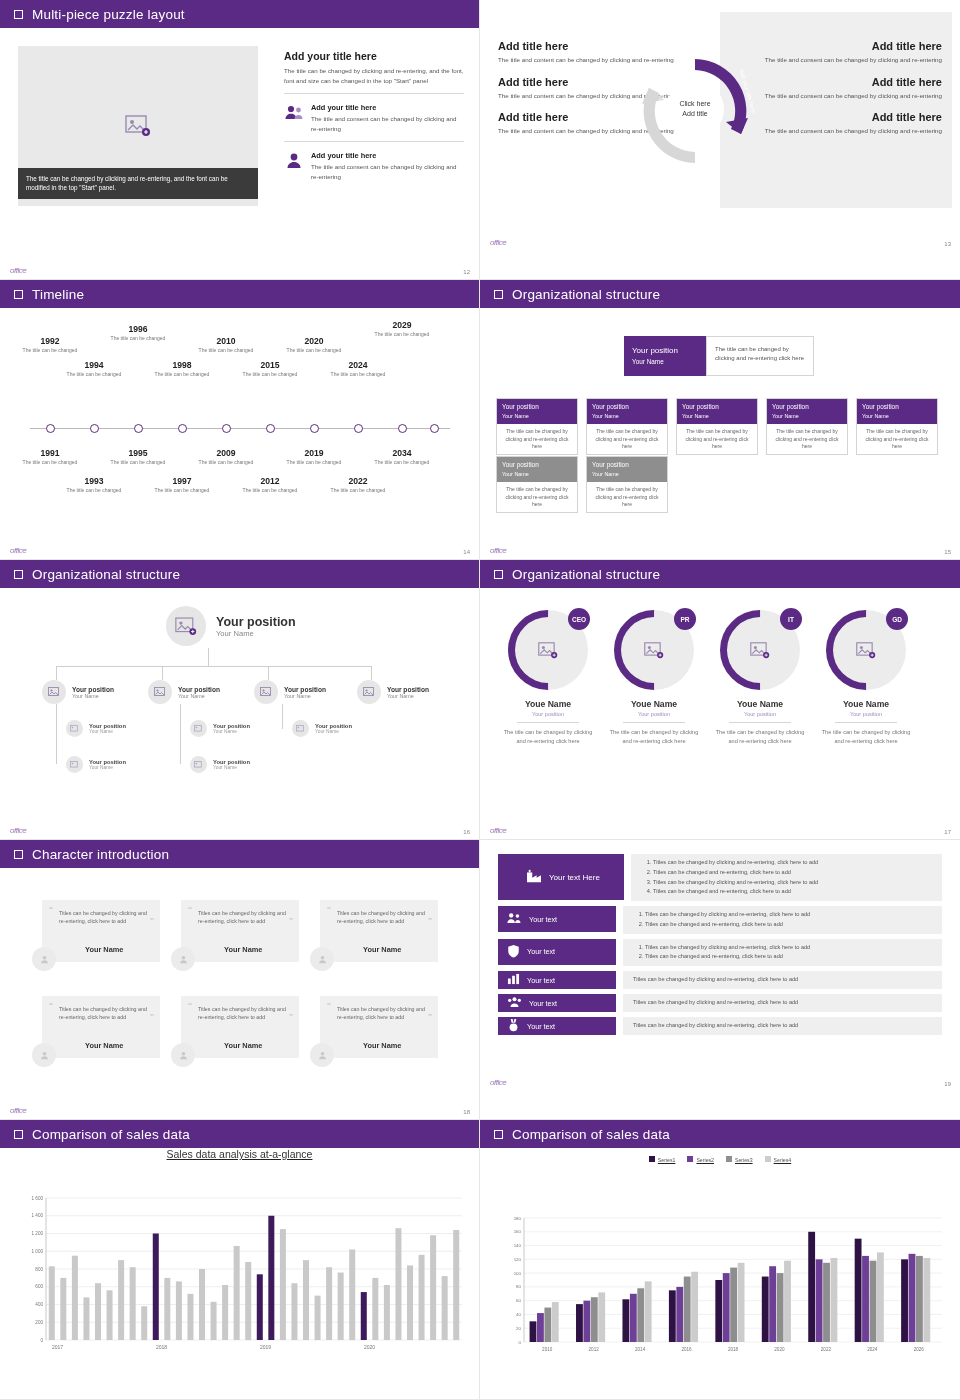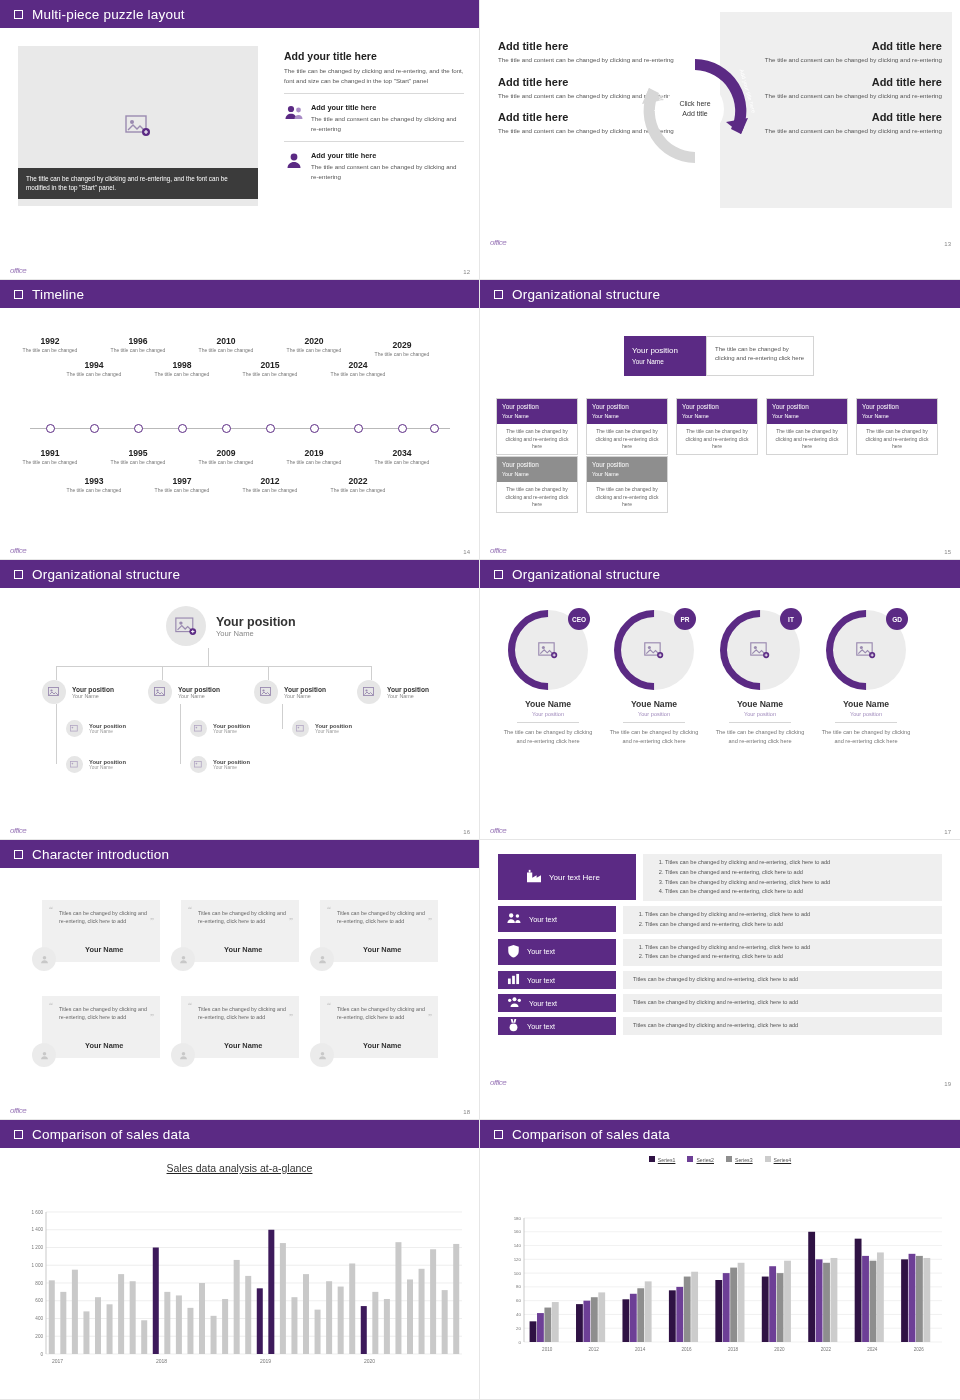--- a/index.html
+++ b/index.html
@@ -123,21 +123,21 @@
 
   
   .s19-tab { display:flex; align-items:center; gap:7px; background:#5b2a84; color:#fff;
              height:18px; padding-left:9px; font-size:7.2px; }
   .s19-tab.big { height:46px; font-size:8px; }
   .s19-row { display:flex; gap:7px; margin-bottom:5px;}
   .s19-txt { background:#efefef; flex:1; padding:4px 10px; font-size:5.6px; color:#555; line-height:1.75;}
   .s19-txt ol { margin:0; padding-left:12px;}
 
   
-  .chart-title { text-align:center; font-size:10.5px; color:#333; margin-top:14px;}
+  .chart-title { text-align:center; font-size:10.5px; color:#333; margin-top:0;}
   .legend { display:flex; justify-content:center; gap:12px; margin-top:8px; font-size:5.2px; color:#555;}
   .legend i { width:6px;height:6px;display:inline-block;margin-right:3px;}
 </style>
 </head>
 <body>
 
 <div class="grid">
 
   <div class="slide left">
     <div class="bar">
@@ -260,33 +260,33 @@
       <div class="tl-node" style="left:266px"></div>
       <div class="tl-node" style="left:310px"></div>
       <div class="tl-node" style="left:354px"></div>
       <div class="tl-node" style="left:398px"></div>
       <div class="tl-node" style="left:430px"></div>
 
       <div class="tl-item" style="left:21px; top:28px">
           <div class="tl-year">1992</div>
           <div class="tl-desc">The title can be changed</div>
         </div>
-      <div class="tl-item" style="left:109px; top:28px">
+      <div class="tl-item" style="left:109px; top:16px">
           <div class="tl-year">1996</div>
           <div class="tl-desc">The title can be changed</div>
         </div>
       <div class="tl-item" style="left:197px; top:28px">
           <div class="tl-year">2010</div>
           <div class="tl-desc">The title can be changed</div>
         </div>
       <div class="tl-item" style="left:285px; top:28px">
           <div class="tl-year">2020</div>
           <div class="tl-desc">The title can be changed</div>
         </div>
-      <div class="tl-item" style="left:373px; top:32px">
+      <div class="tl-item" style="left:373px; top:12px">
           <div class="tl-year">2029</div>
           <div class="tl-desc">The title can be changed</div>
         </div>
 
       <div class="tl-item" style="left:65px; top:52px">
           <div class="tl-year">1994</div>
           <div class="tl-desc">The title can be changed</div>
         </div>
       <div class="tl-item" style="left:153px; top:52px">
           <div class="tl-year">1998</div>
@@ -718,21 +718,21 @@
       <div class="logo">office</div>
       <div class="pgno">18</div>
     </div>
   </div>
 
   <div class="slide">
     <div class="body">
       <div style="position:absolute; left:18px; top:14px; width:444px;">
 
         <div class="s19-row">
-          <div class="s19-tab big" style="width:138px;padding-left:28px;">
+          <div class="s19-tab big" style="width:126px;padding-left:28px;">
             <span>
               <svg width="16" height="14" viewBox="0 0 18 16">
                   <path d="M1 15h16V7l-5 3V7l-5 3V4H1z" fill="#fff"></path>
                   <rect x="3" y="1" width="2" height="3" fill="#fff"></rect>
                 </svg>
             </span>
             <span>Your text Here</span>
           </div>
           <div class="s19-txt">
             <ol>

